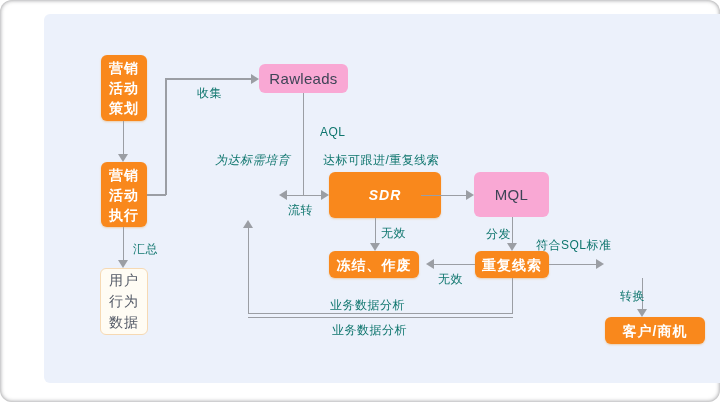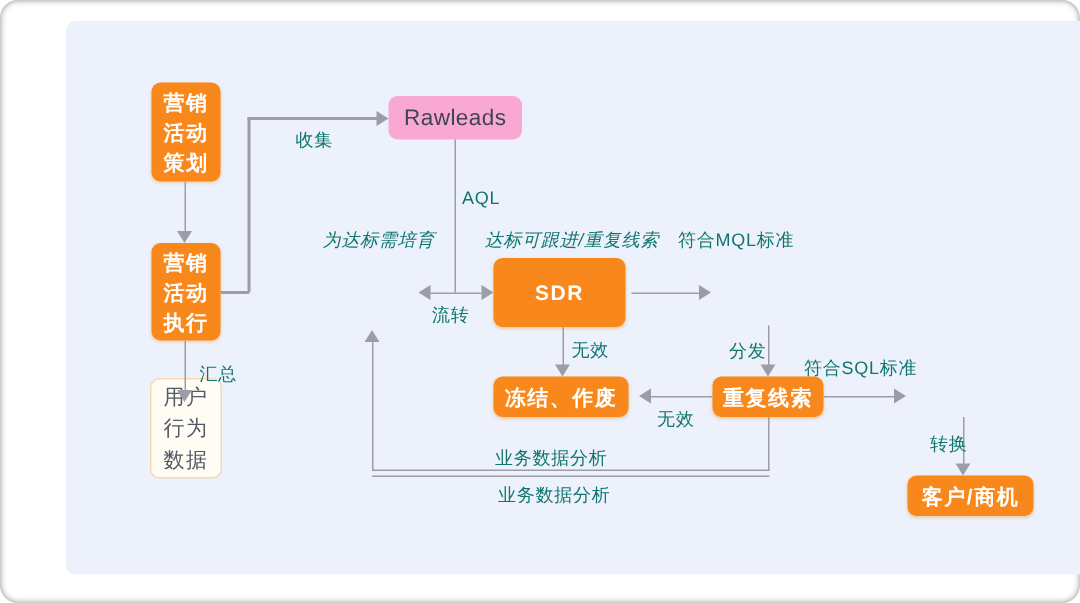--- a/index.html
+++ b/index.html
@@ -43,64 +43,67 @@
       <span>活动</span>
       <span>策划</span>
     </div>
 
     <div class="node orange" style="left:57px;top:148px;width:46px;height:65px;">
       <span>营销</span>
       <span>活动</span>
       <span>执行</span>
     </div>
 
-    <div class="node soft" style="left:56px;top:238px;width:48px;height:67px;text-align:center;">
+    <div class="node soft" style="left:56px;top:254px;width:48px;height:67px;text-align:center;">
       <span>用户</span>
       <span>行为</span>
       <span>数据</span>
     </div>
 
     <div class="node lav" style="left:215px;top:50px;width:89px;height:29px;">
       <span>Rawleads</span>
     </div>
 
 
-    <div class="node orange" style="left:285px;top:158px;width:88px;height:46px;">
+    <div class="node orange" style="left:285px;top:158px;width:112px;height:46px;font-style:italic;">
       <span>SDR</span>
     </div>
 
+    <div class="node lav" style="left:430px;top:158px;width:75px;height:45px;">
+      <span>MQL</span>
+    </div>
 
     <div class="node orange" style="left:285px;top:237px;width:90px;height:27px;justify-content:center;">
       <span>冻结、作废</span>
     </div>
 
     <div class="node orange" style="left:431px;top:237px;width:74px;height:27px;">
       <span>重复线索</span>
     </div>
 
 
-    <div class="node orange" style="left:561px;top:303px;width:84px;height:27px;">
+    <div class="node orange" style="left:561px;top:303px;width:100px;height:27px;">
       <span>客户/商机</span>
     </div>
 
     <div class="line vline" style="left:78.5px;top:107px;height:34px;"></div>
     <div class="arr arr-down" style="left:74px;top:140px;"></div>
 
     <div class="line vline" style="left:78.5px;top:213px;height:34px;"></div>
     <div class="arr arr-down" style="left:74px;top:246px;"></div>
     <div class="elabel" style="left:89px;top:227px;">汇总</div>
 
     <div class="line hline" style="left:103px;top:180px;width:19px;"></div>
     <div class="line vline" style="left:121px;top:64px;height:117px;"></div>
     <div class="line hline" style="left:121px;top:64px;width:87px;"></div>
     <div class="arr arr-right" style="left:207px;top:59.5px;"></div>
     <div class="elabel" style="left:153px;top:71px;">收集</div>
 
     <div class="line vline" style="left:258.5px;top:79px;height:102px;"></div>
-    <div class="elabel" style="left:264px;top:111px;">AQL</div>
+    <div class="elabel" style="left:276px;top:111px;">AQL</div>
 
     <div class="line hline" style="left:242px;top:180.5px;width:35px;"></div>
     <div class="arr arr-left" style="left:235px;top:176px;"></div>
     <div class="arr arr-right" style="left:277px;top:176px;"></div>
     <div class="elabel" style="left:244px;top:188px;">流转</div>
 
     <div class="line hline" style="left:377px;top:180.5px;width:45px;"></div>
     <div class="arr arr-right" style="left:422px;top:176px;"></div>
 
     <div class="line vline" style="left:467.5px;top:203px;height:27px;"></div>
@@ -124,18 +127,17 @@
 
     <div class="line vline" style="left:467.5px;top:264px;height:36px;"></div>
     <div class="line hline" style="left:203.5px;top:298.5px;width:265px;"></div>
     <div class="line hline" style="left:203.5px;top:302.5px;width:265px;"></div>
     <div class="line vline" style="left:203.5px;top:214px;height:86px;"></div>
     <div class="arr arr-up" style="left:199px;top:206px;"></div>
     <div class="elabel" style="left:286px;top:283px;">业务数据分析</div>
     <div class="elabel" style="left:288px;top:308px;">业务数据分析</div>
 
     <div class="elabel" style="left:171px;top:138px;font-style:italic;">为达标需培育</div>
-    <div class="elabel" style="left:279px;top:138px;font-style:italic;">达标可跟进/重复线索</div>
-    <div class="elabel" style="left:408px;top:138px;">符合MQL标准</div>
+    <div class="elabel" style="left:279px;top:138px;">达标可跟进/重复线索</div>
     <div class="elabel" style="left:492px;top:223px;">符合SQL标准</div>
 
   </div>
 </div>
 
 </body></html>

